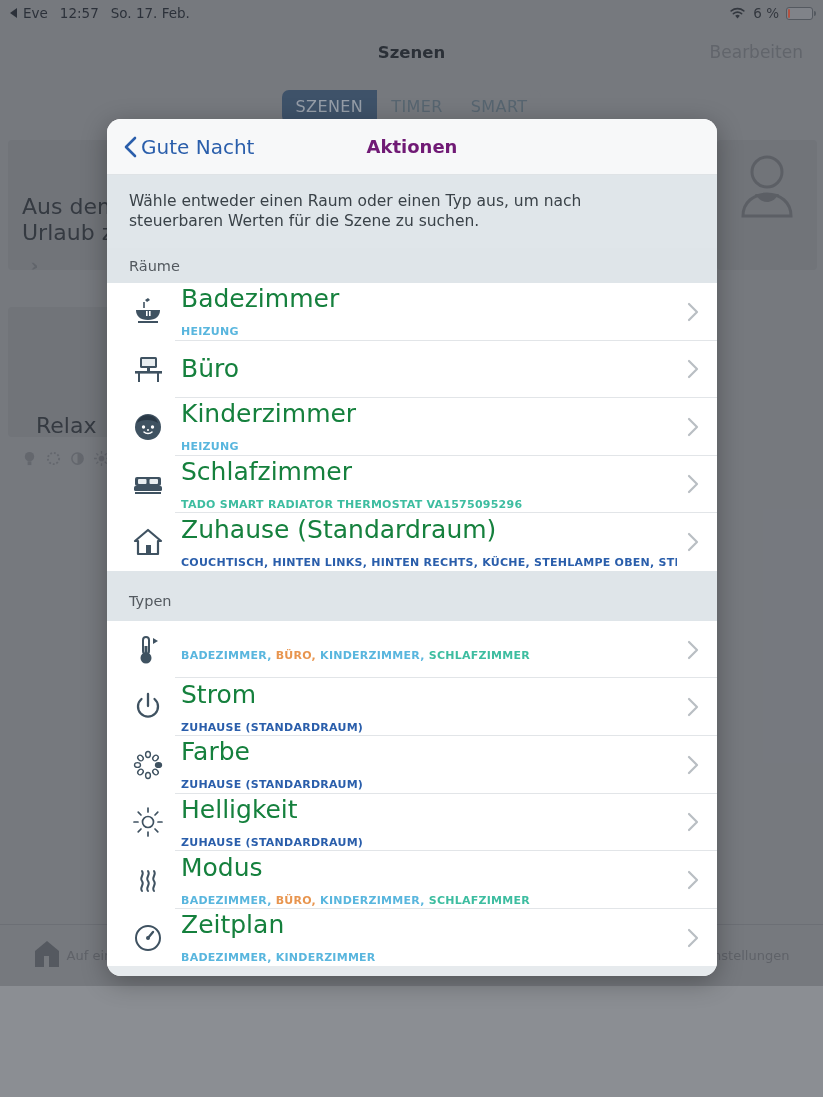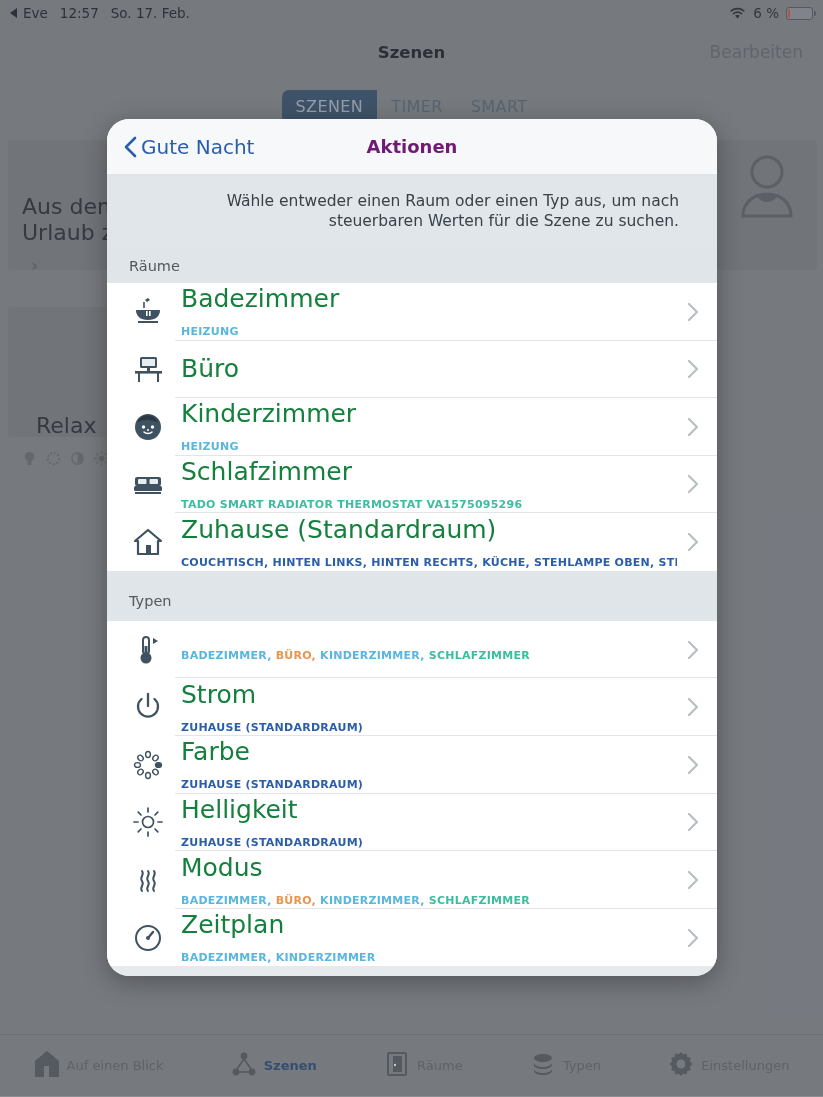--- a/index.html
+++ b/index.html
@@ -2,21 +2,21 @@
 <html><head>
 <meta charset="utf-8">
 <style>
   * { box-sizing: border-box; margin: 0; padding: 0; }
   html, body {
     width: 823px; height: 1097px;
     font-family: "DejaVu Sans", "Liberation Sans", sans-serif;
     overflow: hidden;
     background: #8b8e93;
   }
-  #root { position: relative; width: 823px; height: 1096px; }
+  #root { position: relative; width: 823px; height: 986px; }
 
   
   .bg-layer { position: absolute; inset: 0; }
 
   .statusbar {
     position: absolute; top: 0; left: 0; width: 823px; height: 26px;
     background: #8b8e93;
     display: flex; align-items: center;
     padding: 0 10px;
     font-size: 13.5px; color: #222831;
@@ -98,21 +98,21 @@
   .tab.active .tab-label { color: #30507e; font-weight: bold; }
 
   
   .scrim { position: absolute; inset: 0; background: rgba(70,74,80,0.30); }
 
   
   .modal {
     position: absolute; left: 107px; top: 119px;
     width: 610px; height: 857px;
     background: #ffffff;
-    border-radius: 22px;
+    border-radius: 14px;
     box-shadow: 0 6px 26px rgba(0,0,0,0.30);
     overflow: hidden;
     display: flex; flex-direction: column;
   }
   .modal-header {
     position: relative; height: 56px; flex: 0 0 56px;
     background: #f7f8f9;
     border-bottom: 1px solid #dfe3e6;
     display: flex; align-items: center; justify-content: center;
   }
@@ -120,21 +120,21 @@
     position: absolute; left: 16px; top: 50%; transform: translateY(-50%);
     display: flex; align-items: center; gap: 4px;
     color: #2a5eab; font-size: 20px;
   }
   .chev-back { display: block; }
   .modal-title { font-size: 18px; font-weight: bold; color: #701a75; }
 
   .modal-desc {
     background: #e0e6ea;
     padding: 16px 38px 16px 22px;
-    font-size: 15.5px; color: #3a4248; line-height: 1.32; text-align: right;
+    font-size: 15.5px; color: #3a4248; line-height: 1.32;
   }
 
   .section-head {
     background: #dfe5e9;
     padding: 10px 22px 9px 22px;
     font-size: 14.5px; color: #53595f;
   }
   .section-head.tall { padding-top: 22px; padding-bottom: 12px; }
 
   .list { background: #ffffff; }

